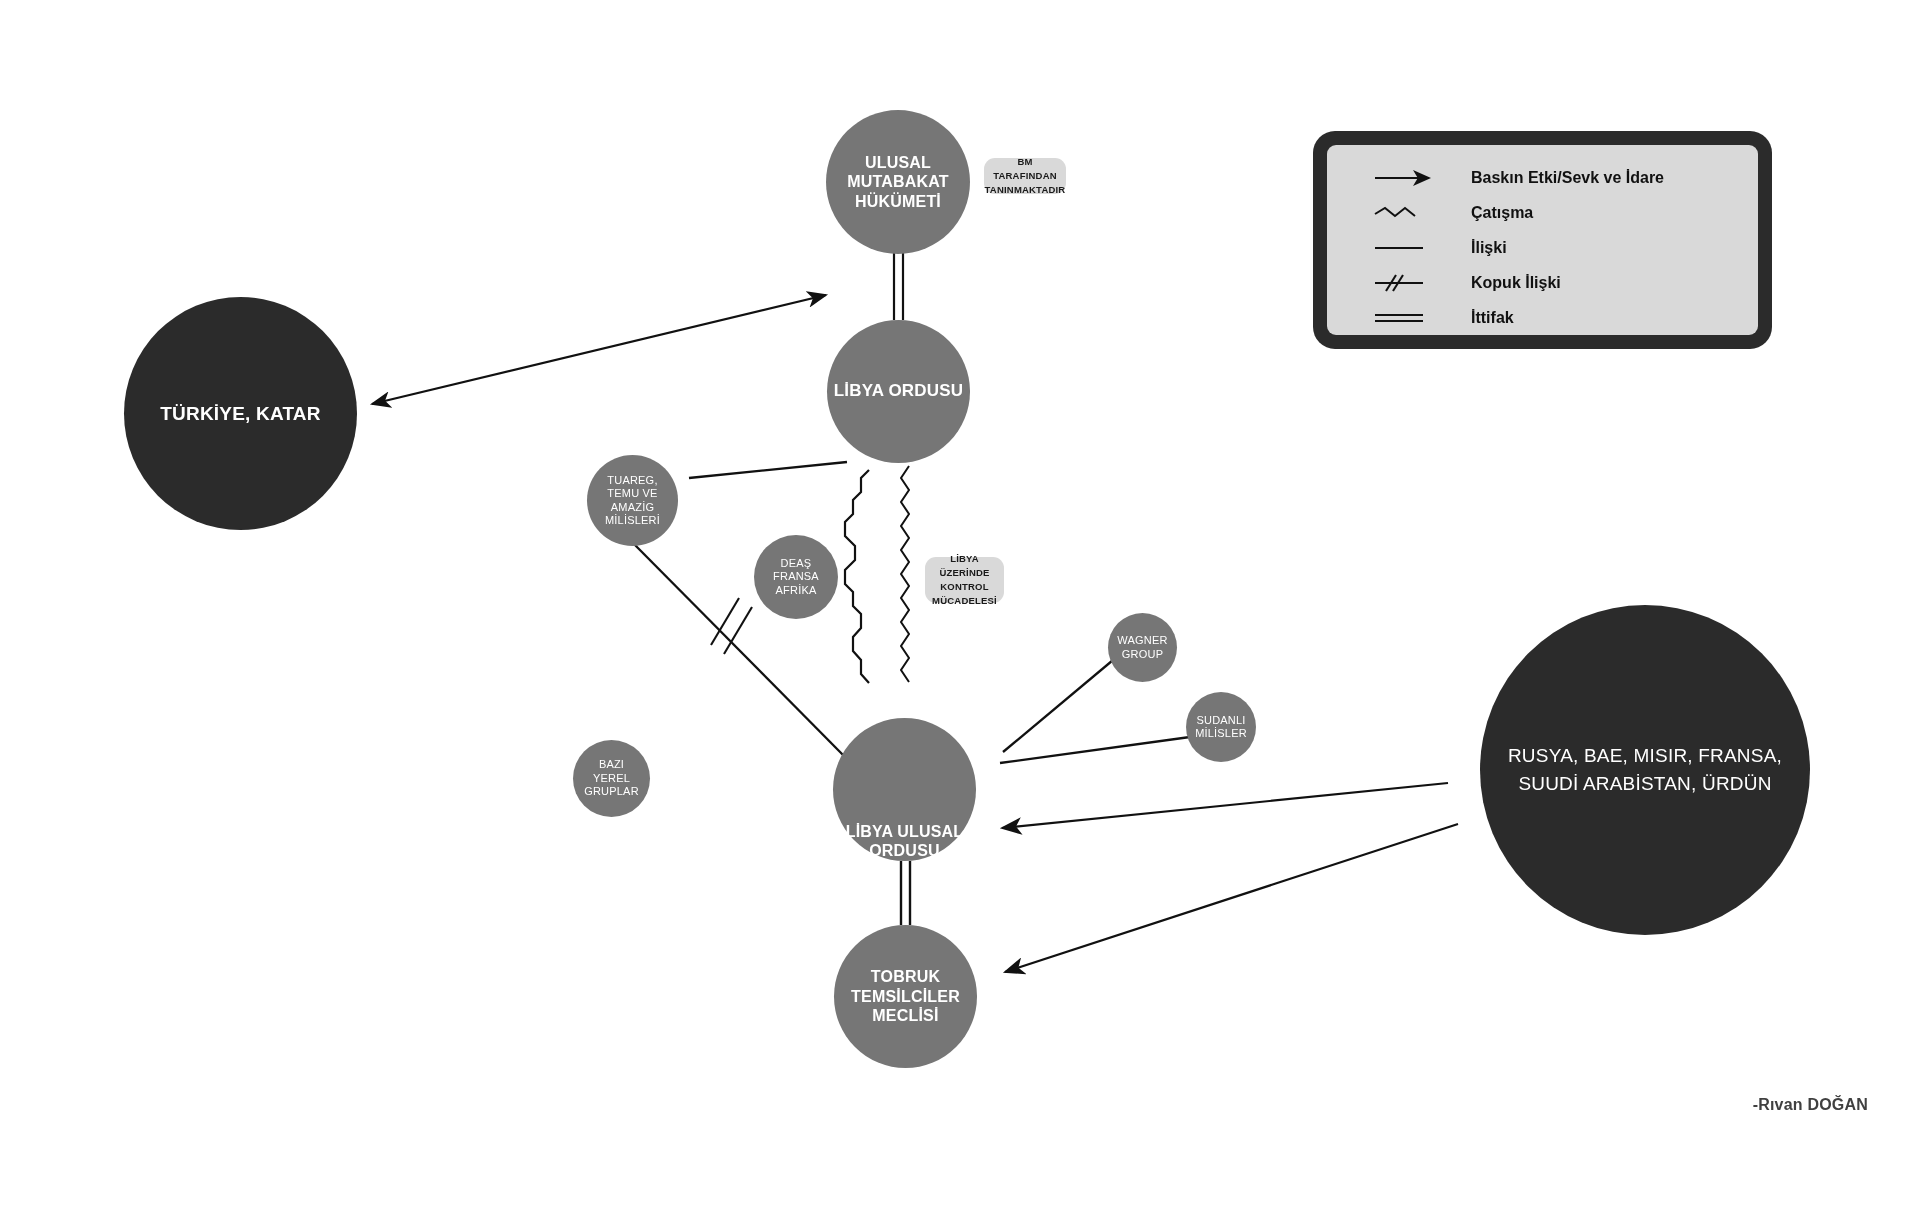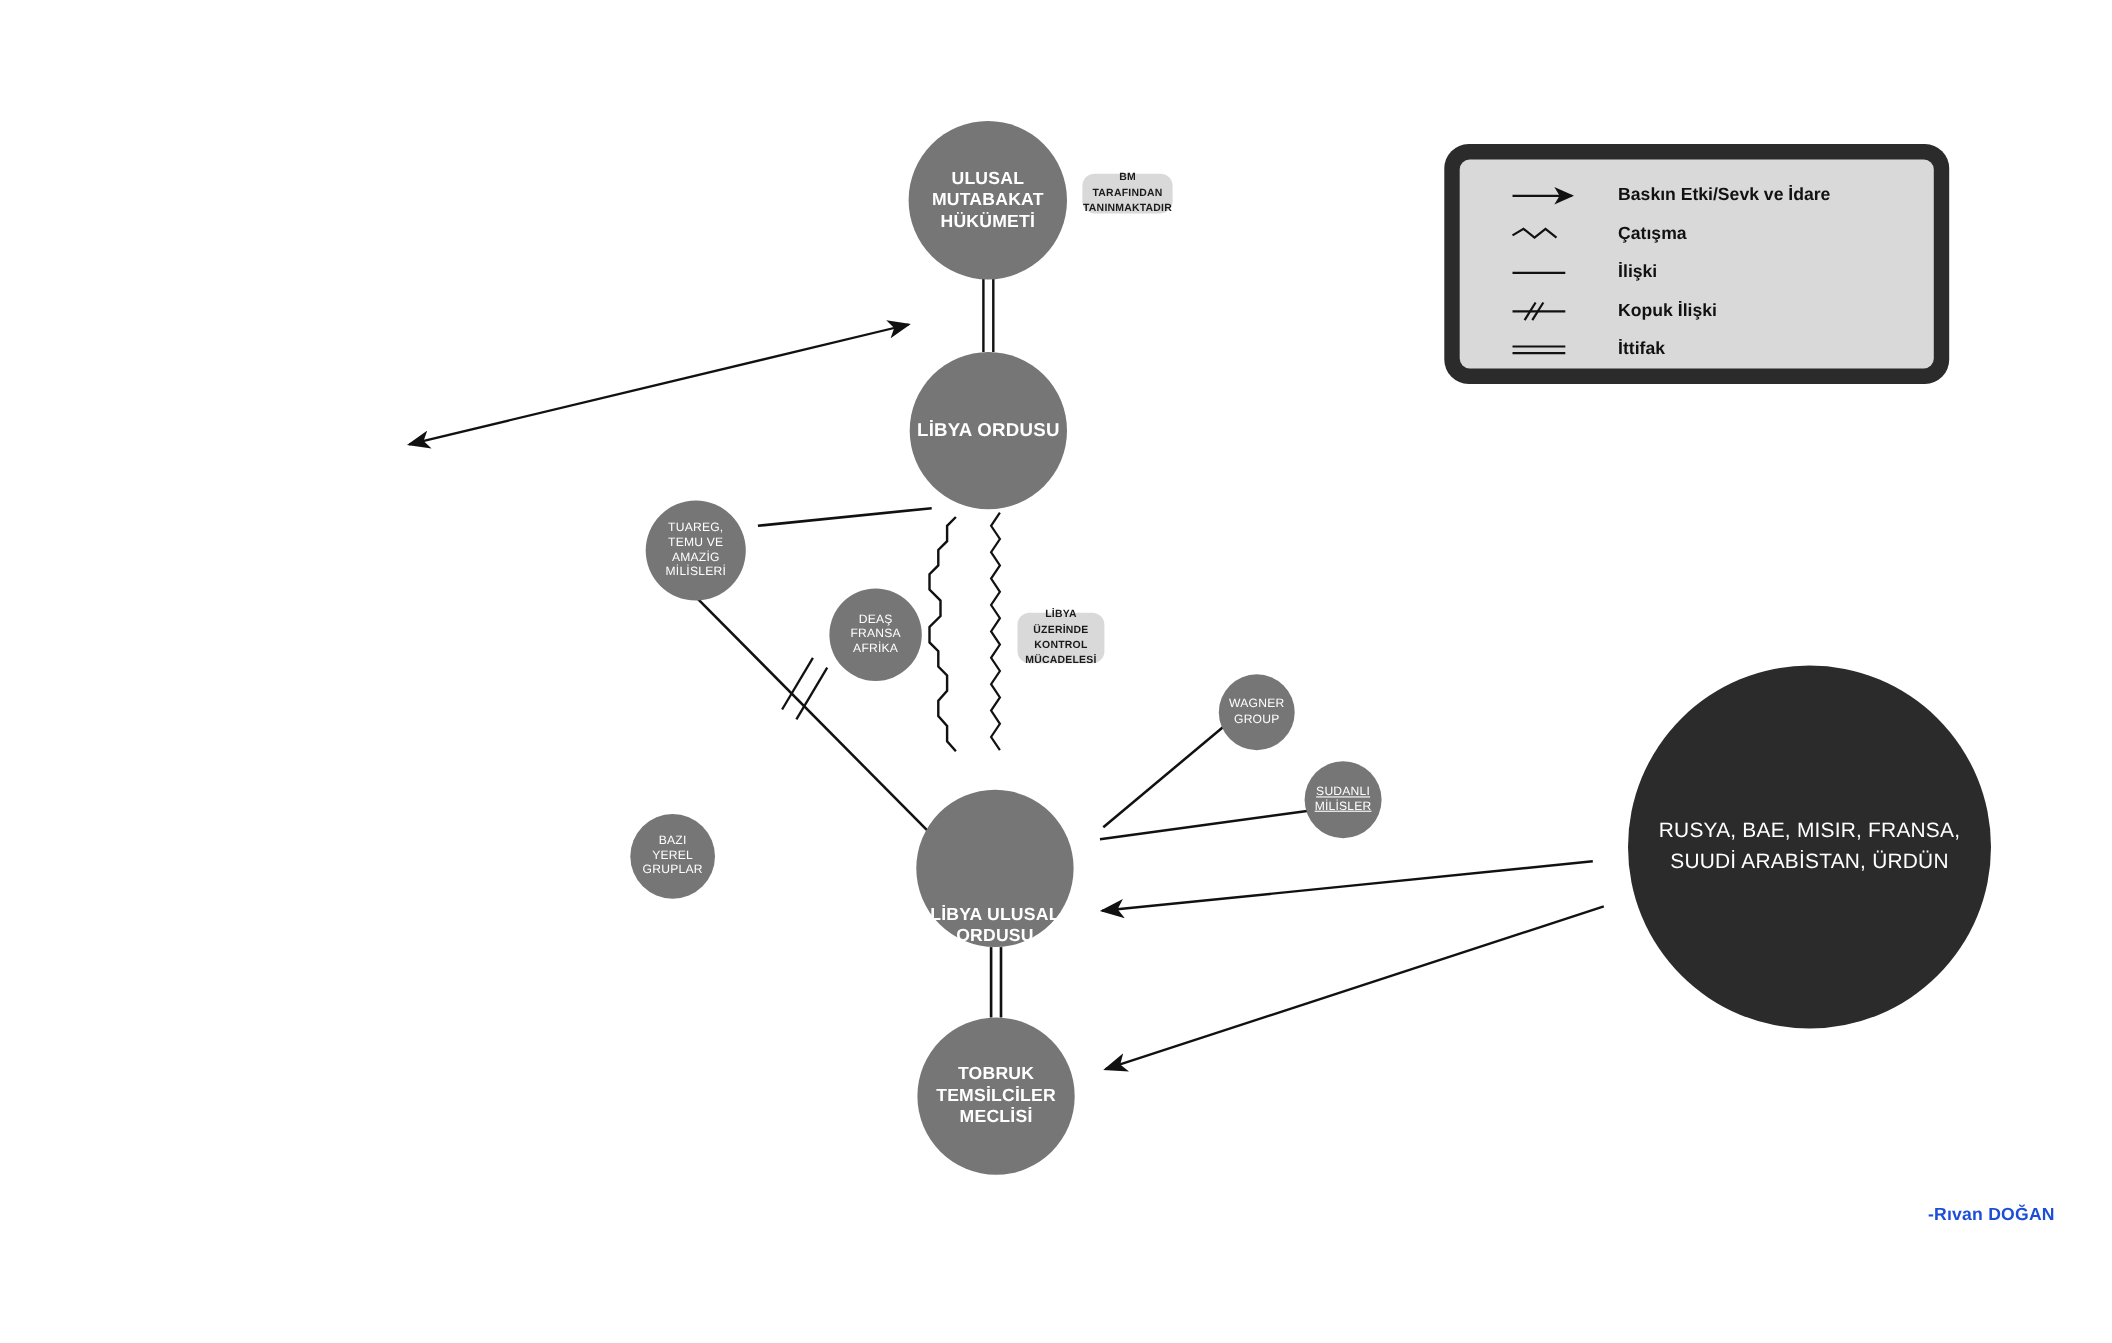--- a/index.html
+++ b/index.html
@@ -112,21 +112,21 @@
     margin-left: 36px;
     white-space: nowrap;
   }
 
   #signature {
     position: absolute;
     right: 52px;
     top: 1096px;
     font-size: 16px;
     font-weight: 700;
-    color: #1d4ed8;
+    color: #404040;
     letter-spacing: 0.2px;
   }
 </style>
 </head>
 <body>
 
 <div id="canvas">
 
   <svg id="edges" viewBox="0 0 1920 1221" xmlns="http://www.w3.org/2000/svg">
     <defs>
@@ -180,20 +180,23 @@
   </div>
 
   <div class="tag" style="left:984px; top:158px; width:82px; height:36px;">
     <span>BM TARAFINDAN TANINMAKTADIR</span>
   </div>
 
   <div class="node grey size-lg" style="left:827px; top:320px; width:143px; height:143px;">
     <span class="label">LİBYA ORDUSU</span>
   </div>
 
+  <div class="node dark size-turkiye" style="left:124px; top:297px; width:233px; height:233px;">
+    <span class="label">TÜRKİYE, KATAR</span>
+  </div>
 
   <div class="node grey size-sm" style="left:587px; top:455px; width:91px; height:91px;">
     <span class="label">TUAREG, TEMU VE AMAZİG MİLİSLERİ</span>
   </div>
 
   <div class="node grey size-xs" style="left:754px; top:535px; width:84px; height:84px;">
     <span class="label">DEAŞ FRANSA AFRİKA</span>
   </div>
 
   <div class="tag" style="left:925px; top:557px; width:79px; height:46px;">
@@ -205,21 +208,21 @@
   </div>
 
   <div class="node grey size-md" style="left:833px; top:718px; width:143px; height:143px;align-items:flex-end;">
     <span class="label">LİBYA ULUSAL ORDUSU</span>
   </div>
 
   <div class="node grey size-xs" style="left:1108px; top:613px; width:69px; height:69px;">
     <span class="label">WAGNER GROUP</span>
   </div>
 
-  <div class="node grey size-xs" style="left:1186px; top:692px; width:70px; height:70px;text-decoration:underline;">
+  <div class="node grey size-xs" style="left:1186px; top:692px; width:70px; height:70px;">
     <span class="label">SUDANLI MİLİSLER</span>
   </div>
 
   <div class="node dark size-rusya" style="left:1480px; top:605px; width:330px; height:330px;">
     <span class="label">RUSYA, BAE, MISIR, FRANSA, SUUDİ ARABİSTAN, ÜRDÜN</span>
   </div>
 
   <div class="node grey size-md" style="left:834px; top:925px; width:143px; height:143px;">
     <span class="label">TOBRUK TEMSİLCİLER MECLİSİ</span>
   </div>

